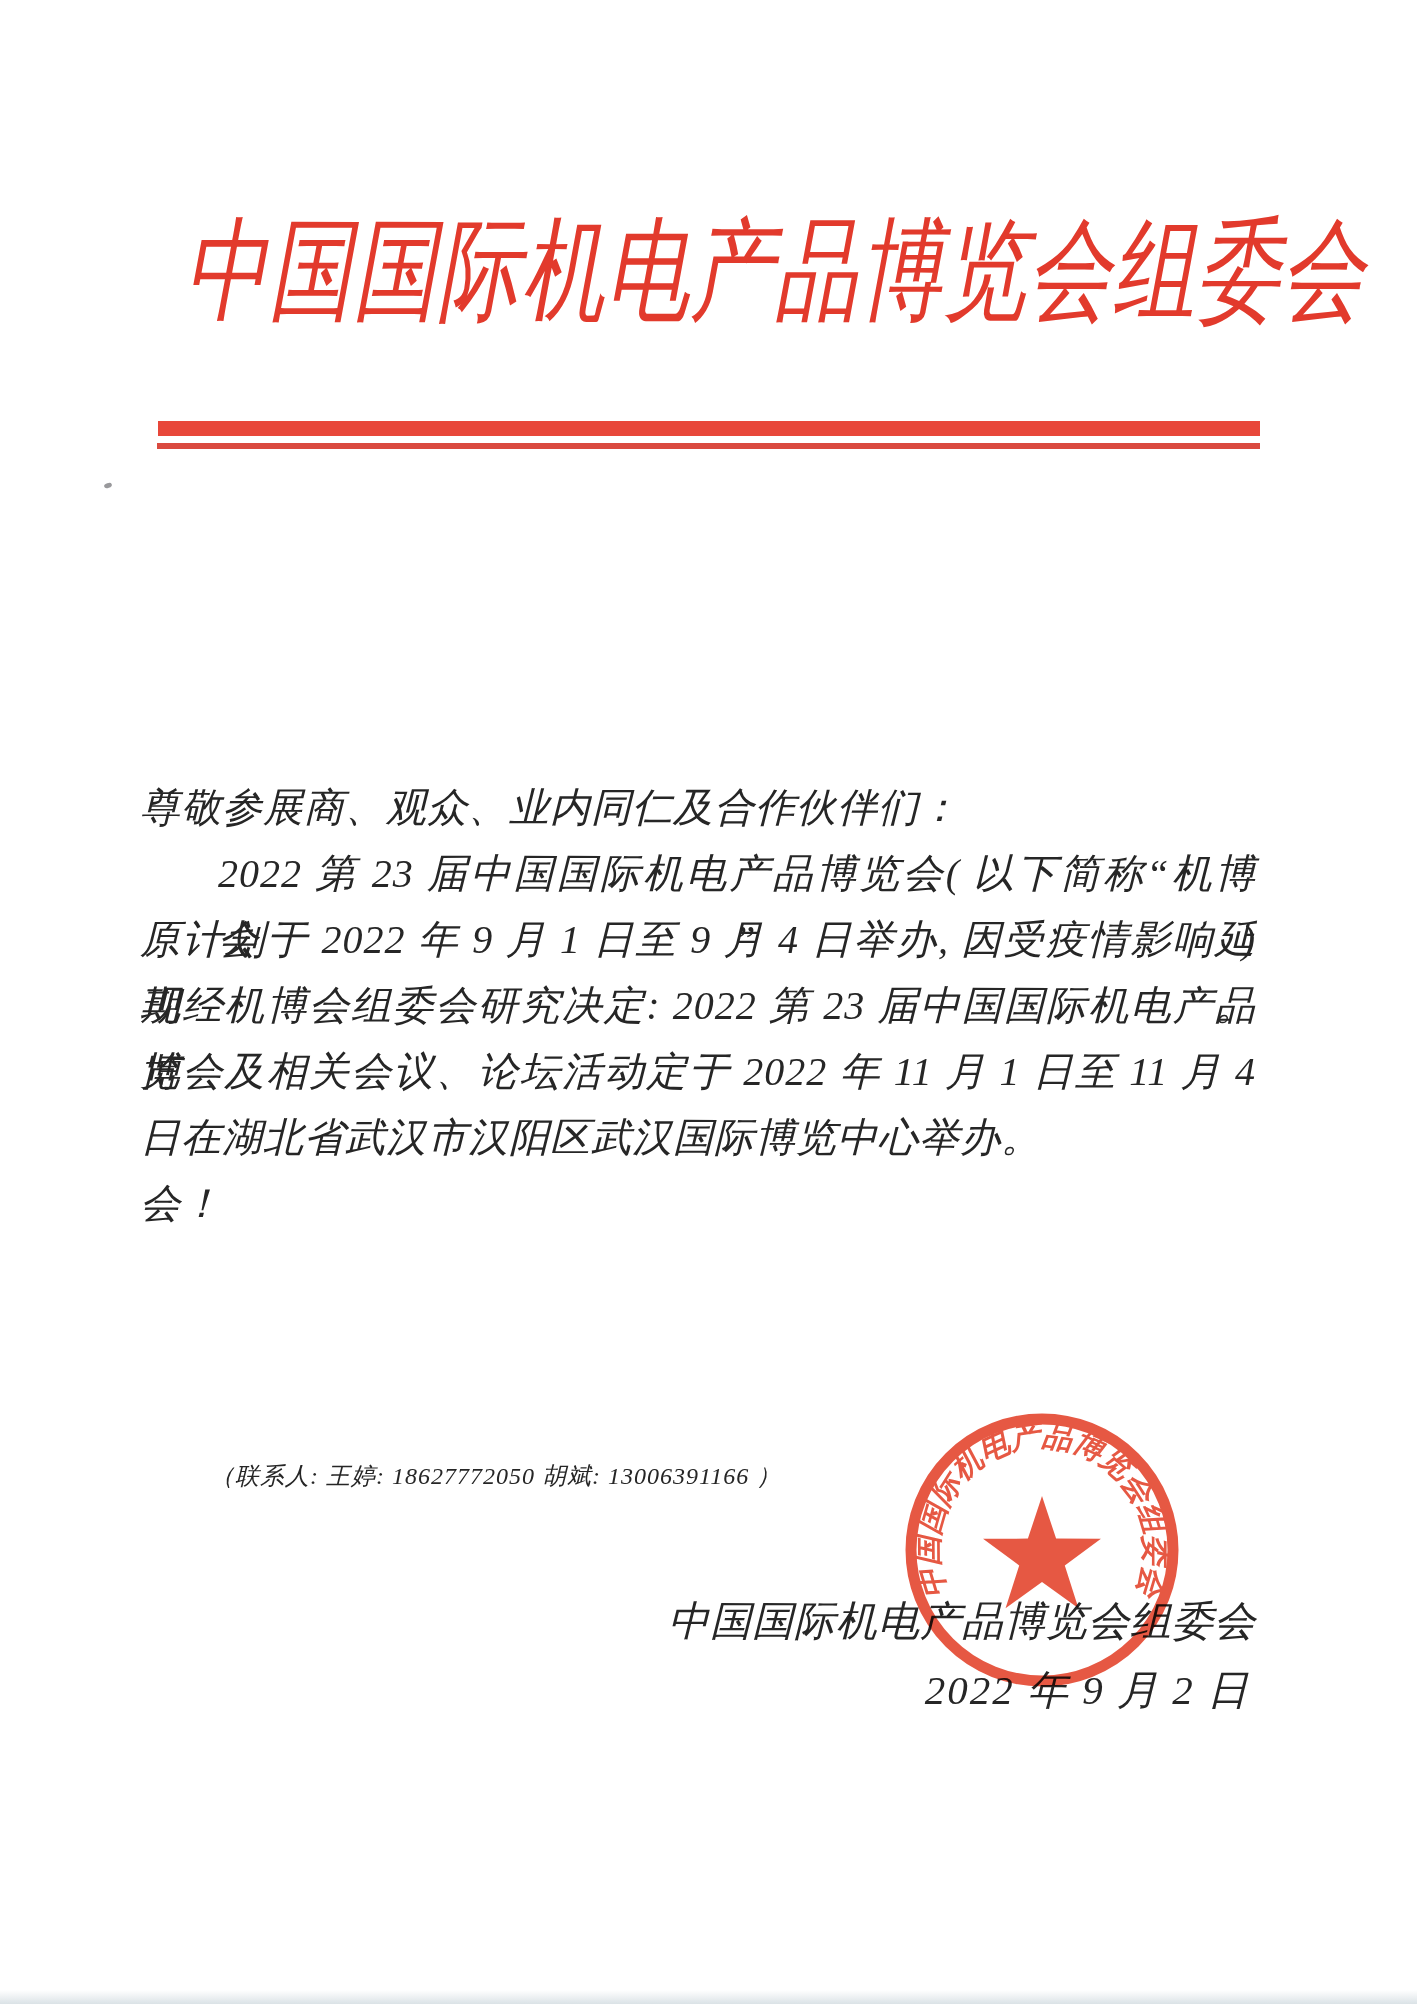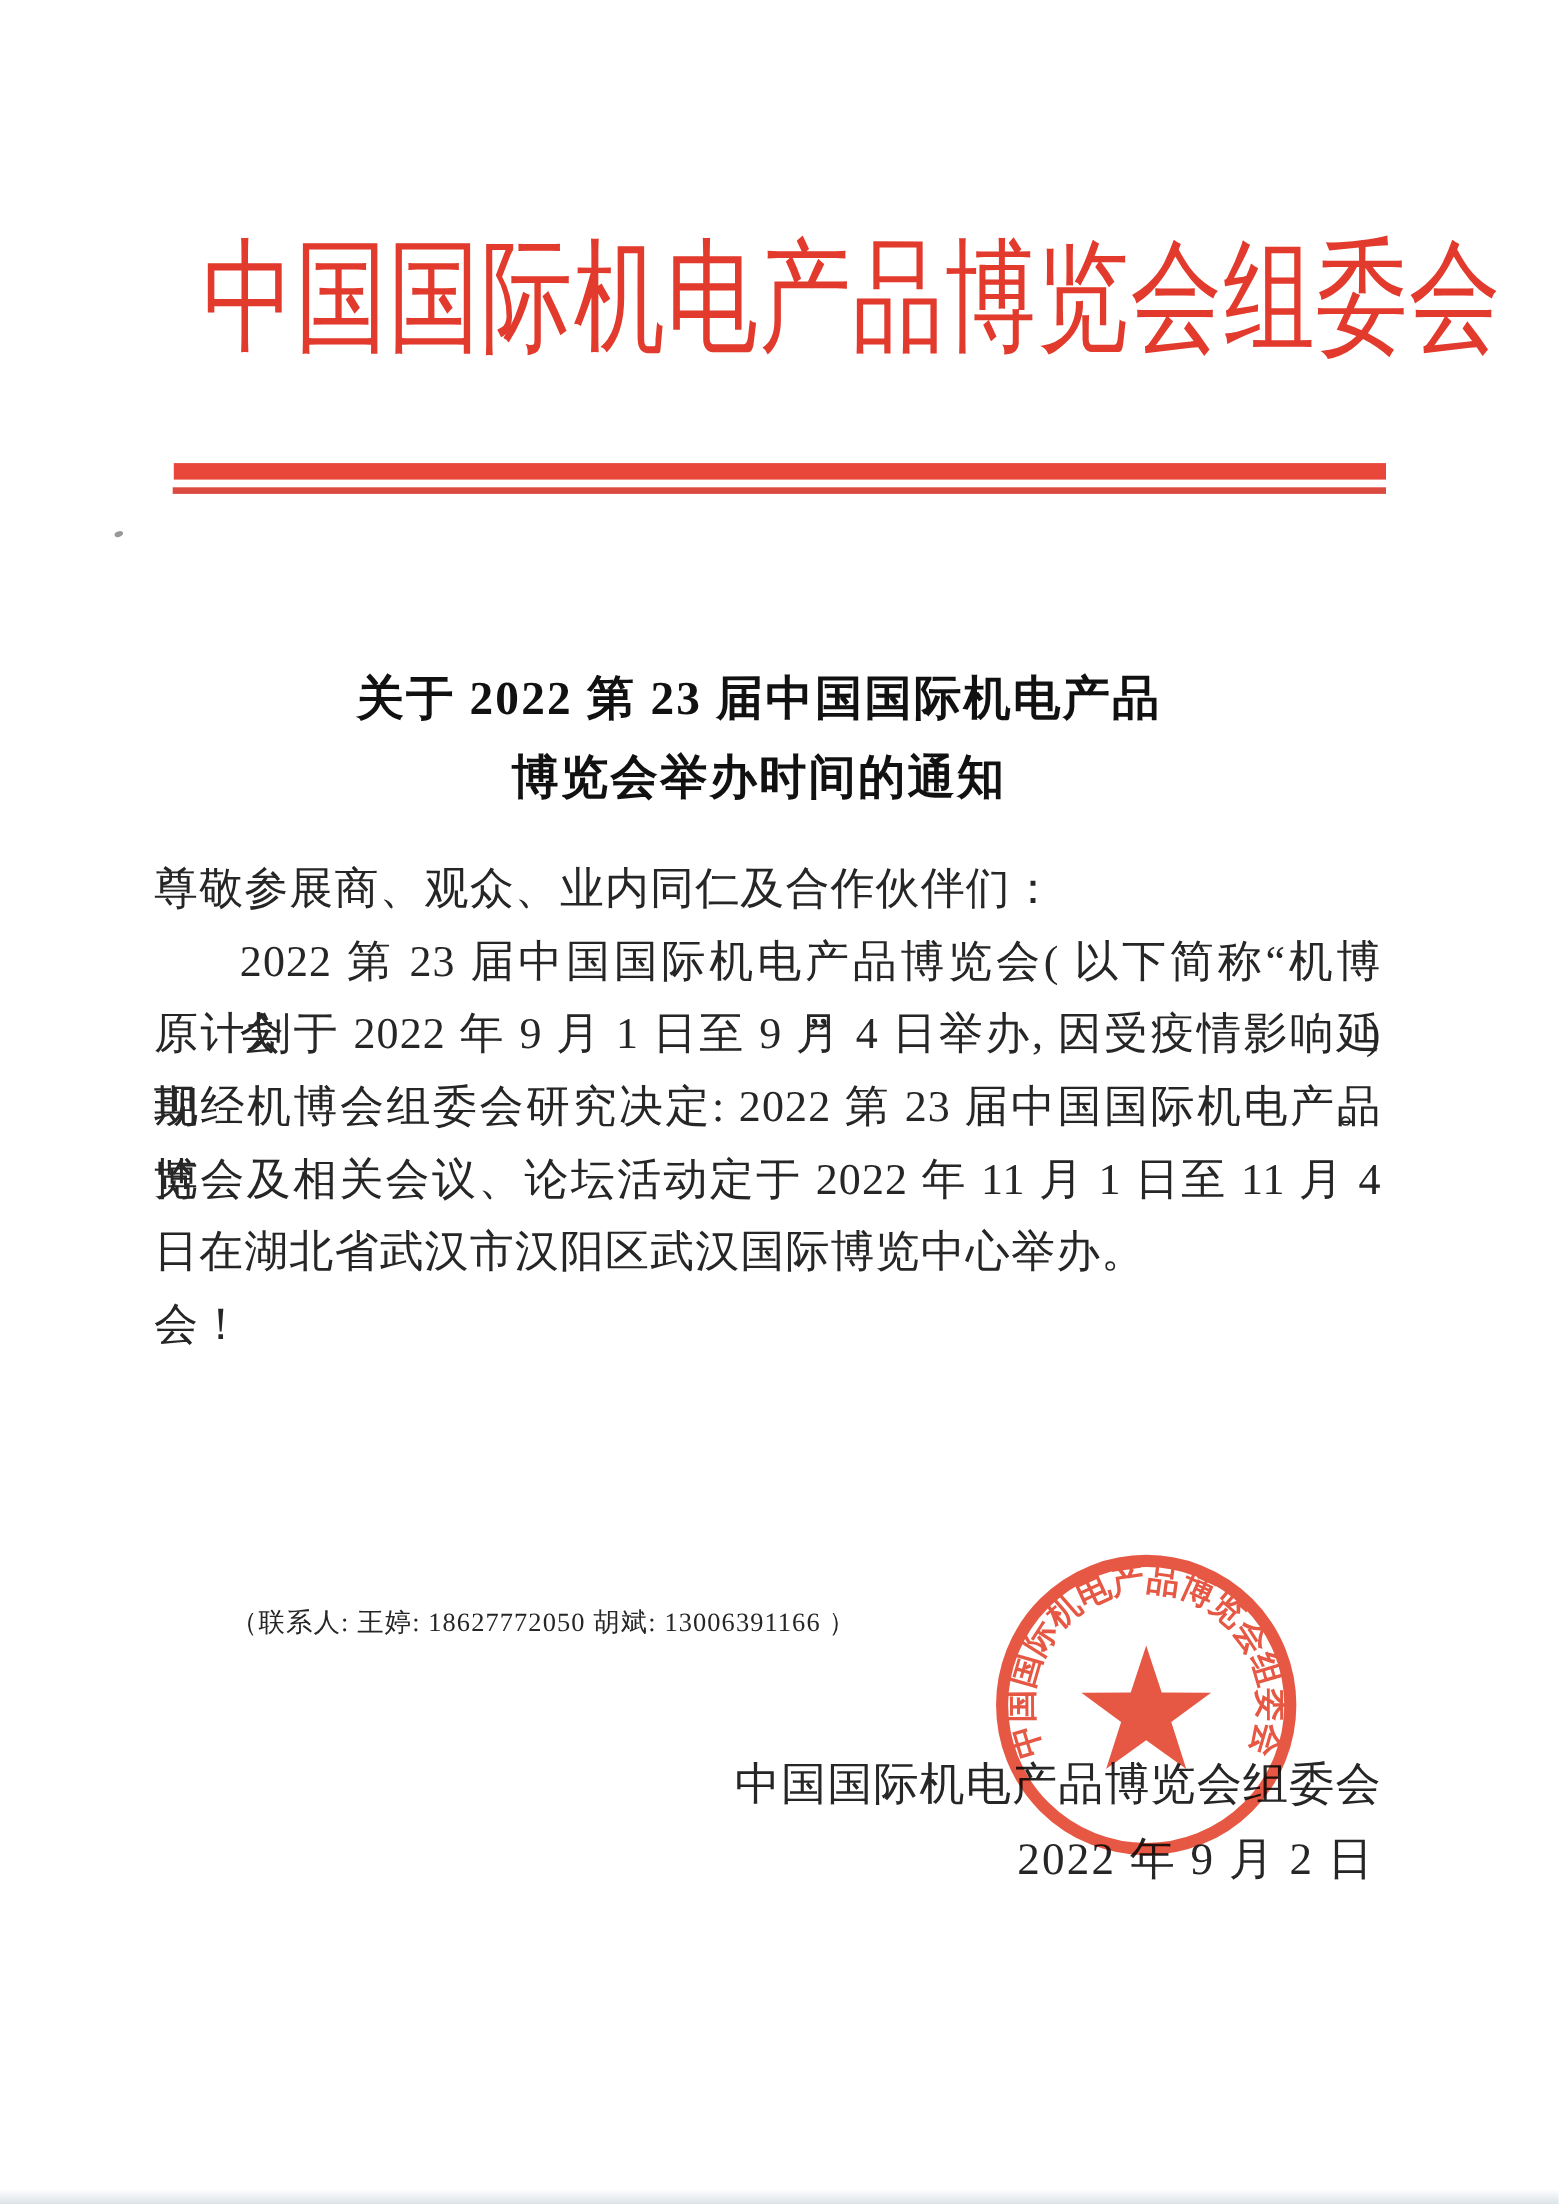--- a/index.html
+++ b/index.html
@@ -4,21 +4,21 @@
 <style>
   html,body{margin:0;padding:0;}
   body{
     width:1417px;height:2004px;
     background:#ffffff;
     position:relative;
     overflow:hidden;
     font-family:"Liberation Serif","DejaVu Serif",serif;
     color:#2b2b2b;
   }
-  .page{position:absolute;inset:0;}
+  .page{position:absolute;inset:0;font-style:italic;}
   
   .letterhead{
     position:absolute;top:205px;left:0;width:100%;
     text-align:center;
     font-size:112px;line-height:1.18;
     font-weight:500;
     color:#e23a2c;
     transform:scaleX(.74);
     transform-origin:50% 50%;
     white-space:nowrap;
@@ -105,24 +105,20 @@
 
 <div class="page">
 
   <div class="letterhead">中国国际机电产品博览会组委会</div>
 
   <div class="rule-thick"></div>
   <div class="rule-thin"></div>
 
   <div class="speck"></div>
 
-  <div class="title">
-    <div>关于 2022 第 23 届中国国际机电产品</div>
-    <div>博览会举办时间的通知</div>
-  </div>
 
   <div class="body-text">
     <div class="line">尊敬参展商、观众、业内同仁及合作伙伴们：</div>
     <div class="line fill indent">2022 第 23 届中国国际机电产品博览会( 以下简称“机博会” )</div>
     <div class="line fill">原计划于 2022 年 9 月 1 日至 9 月 4 日举办, 因受疫情影响延期。</div>
     <div class="line fill">现经机博会组委会研究决定: 2022 第 23 届中国国际机电产品博</div>
     <div class="line fill">览会及相关会议、论坛活动定于 2022 年 11 月 1 日至 11 月 4</div>
     <div class="line">日在湖北省武汉市汉阳区武汉国际博览中心举办。</div>
     <div class="line">会！</div>
   </div>

